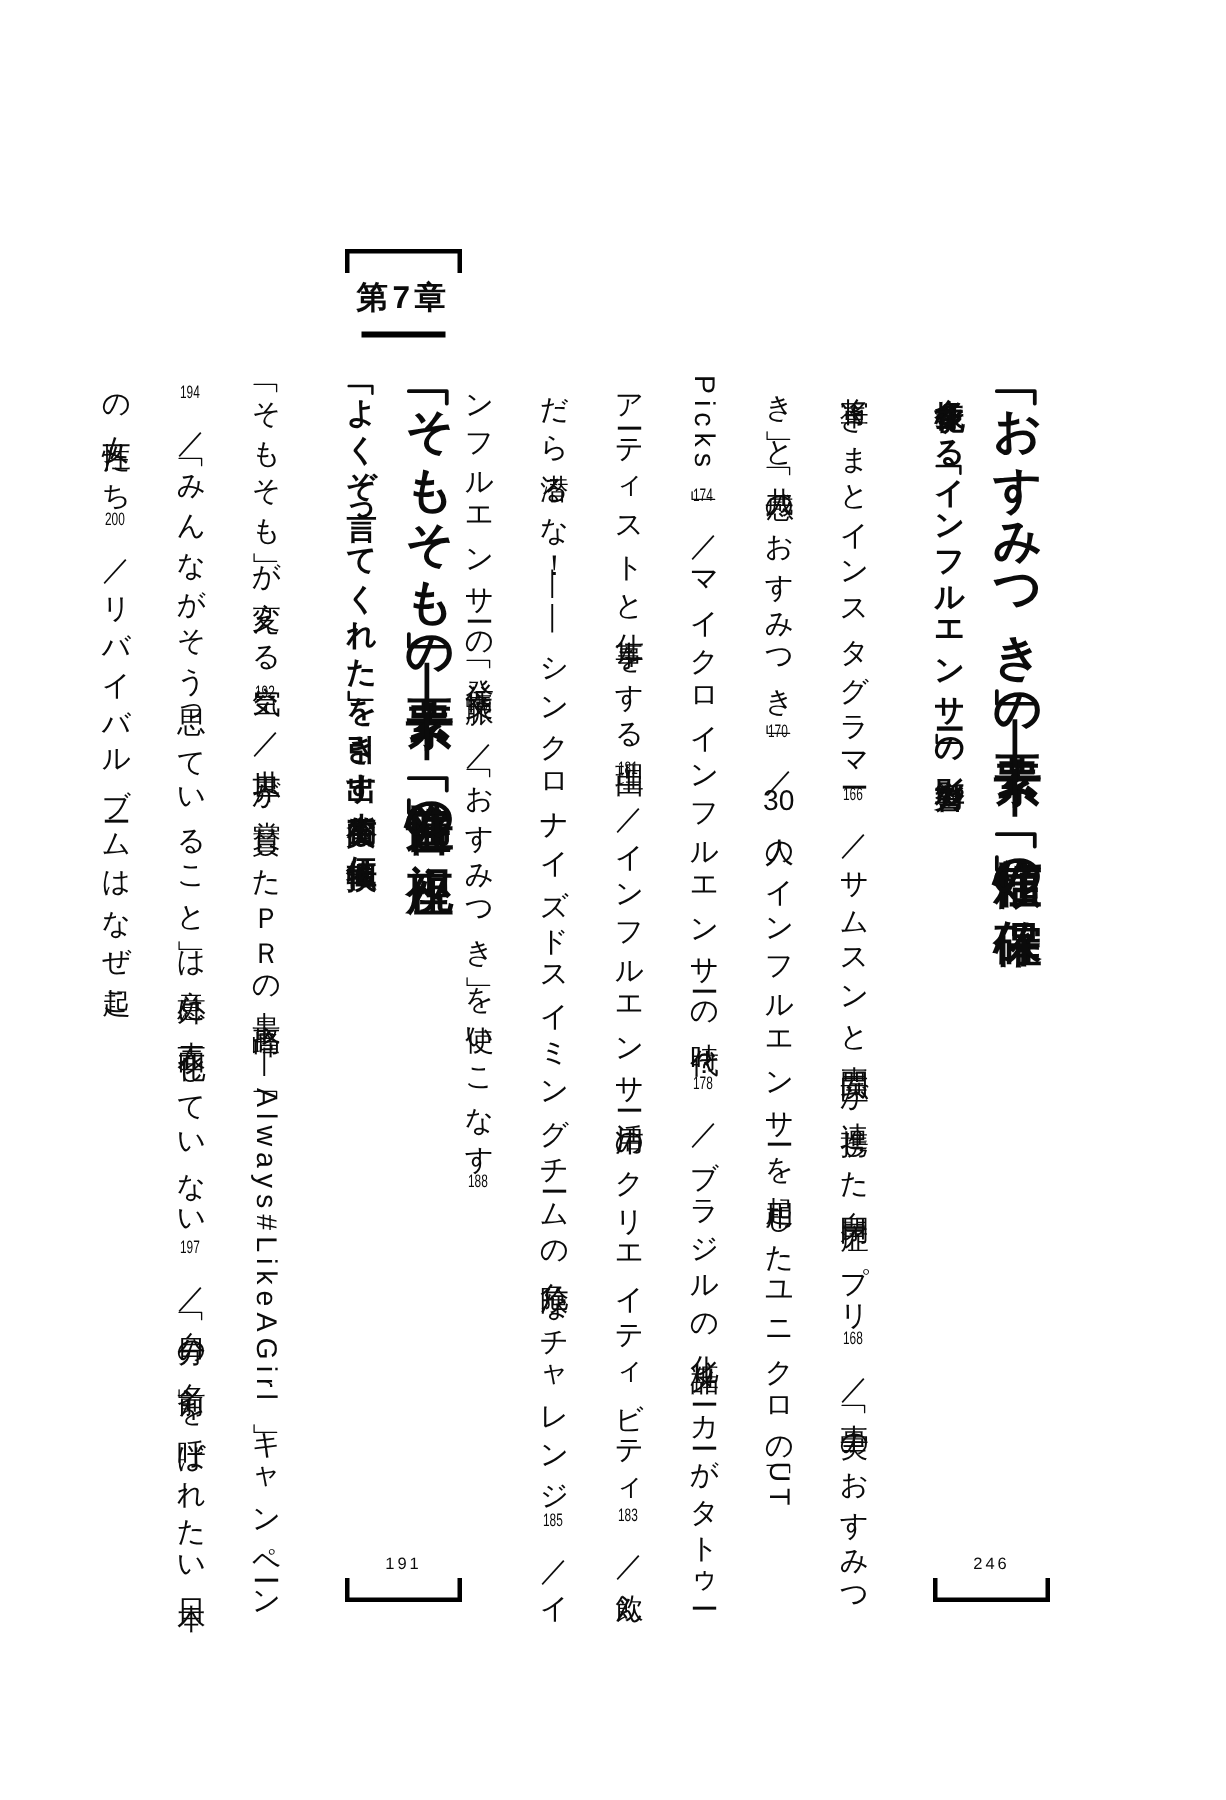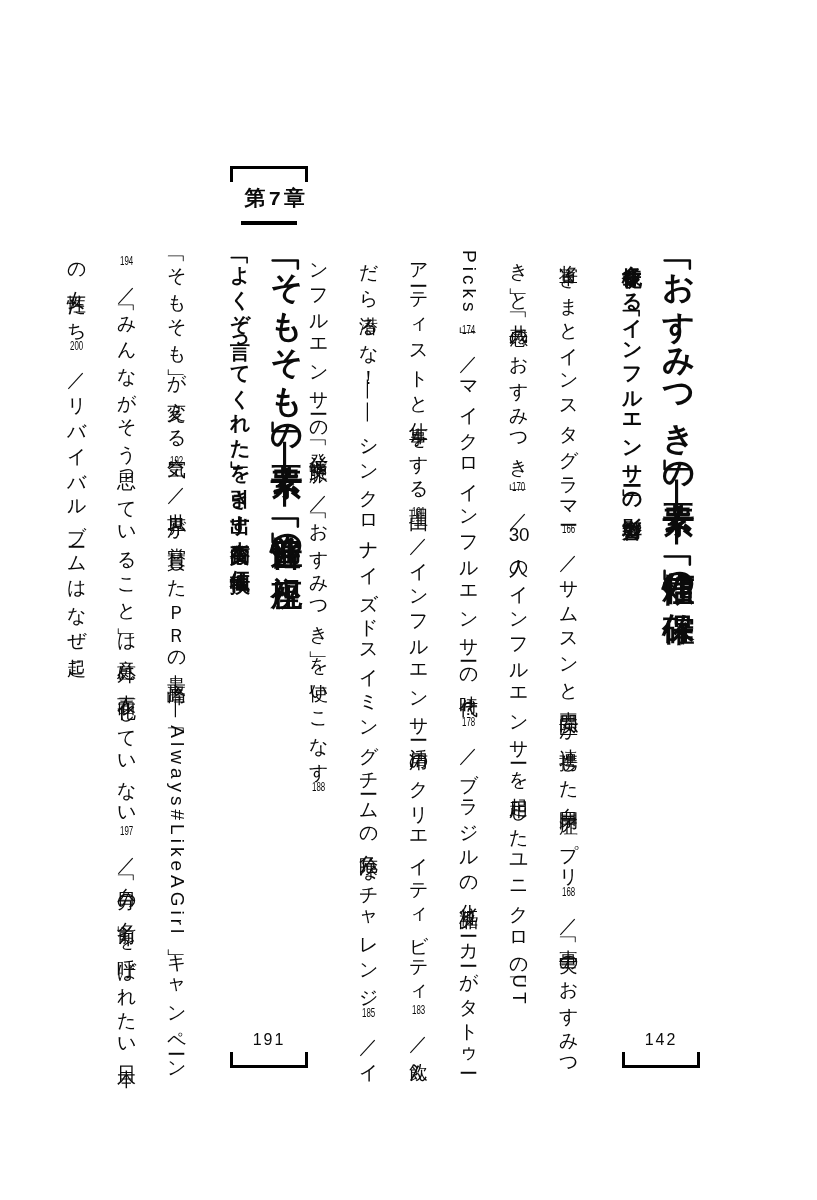--- a/index.html
+++ b/index.html
@@ -9,21 +9,21 @@
     color: #0b0b0b;
     font-family: "Liberation Sans", sans-serif;
     position: relative;
     overflow: hidden;
   }
   .chapter { position: absolute; top: 166px; height: 902px; }
   #ch6 { right: 117px; width: 470px; }
   #ch7 { right: 509px; width: 308px; }
 
   
-  .ch-head { position: absolute; top: 0; right: 0; width: 78px; text-align: right; font-family: Liberation Mono, monospace; }
+  .ch-head { position: absolute; top: 0; right: 0; width: 78px; text-align: center; }
   .bracket-top {
     height: 13px;
     border-top: 3px solid #000;
     border-left: 3px solid #000;
     border-right: 3px solid #000;
   }
   .ch-label {
     font-size: 21px; font-weight: bold;
     letter-spacing: 3px; margin-top: 2px;
     white-space: nowrap;
@@ -57,39 +57,39 @@
     text-combine-upright: all;
     font-size: 12px;
     font-weight: normal;
     margin-inline: 5px;
     letter-spacing: 0;
   }
   .toc .tcy { text-combine-upright: all; letter-spacing: 0; }
 
   
   .ch-foot { position: absolute; bottom: 0; right: 0; width: 78px; text-align: center; }
-  .page-num { font-size: 16px; letter-spacing: 2px; margin-bottom: 3px; }
+  .page-num { font-size: 11px; letter-spacing: 2px; margin-bottom: 3px; }
   .bracket-bottom {
     height: 13px;
     border-bottom: 3px solid #000;
     border-left: 3px solid #000;
     border-right: 3px solid #000;
   }
 </style>
 </head>
 <body>
 
 <section class="chapter" id="ch6">
   <div class="ch-body">
     <h2 class="ch-title">「おすみつき」の要素――「信頼性」の確保</h2>
     <p class="ch-subtitle">多様化する「インフルエンサー」の影響力</p>
     <p class="toc"><span>将軍さまとインスタグラマー</span><span class="ref">166</span><span class="sep">／</span><span>サムスンと専門医が連携した自閉症アプリ</span><span class="ref">168</span><span class="sep">／</span><span>「事実のおすみつき」と「共感のおすみつき」</span><span class="ref">170</span><span class="sep">／</span><span><span class="tcy">30</span>人のインフルエンサーを起用したユニクロの「UT Picks」</span><span class="ref">174</span><span class="sep">／</span><span>マイクロインフルエンサーの時代？</span><span class="ref">178</span><span class="sep">／</span><span>ブラジルの化粧品メーカーがタトゥーアーティストと仕事をする理由</span><span class="ref">181</span><span class="sep">／</span><span>インフルエンサー活用のクリエイティビティ</span><span class="ref">183</span><span class="sep">／</span><span>飲んだら潜るな！――シンクロナイズドスイミングチームの危険なチャレンジ</span><span class="ref">185</span><span class="sep">／</span><span>インフルエンサーの「発信文脈」</span><span class="ref">186</span><span class="sep">／</span><span>「おすみつき」を使いこなす</span><span class="ref">188</span></p>
   </div>
   <div class="ch-foot">
-    <div class="page-num">142</div>
+    <div class="page-num">246</div>
     <div class="bracket-bottom"></div>
   </div>
 </section>
 
 <section class="chapter" id="ch7">
   <div class="ch-head">
     <div class="bracket-top"></div>
     <div class="ch-label">第7章</div>
     <div class="ch-rule"></div>
   </div>

